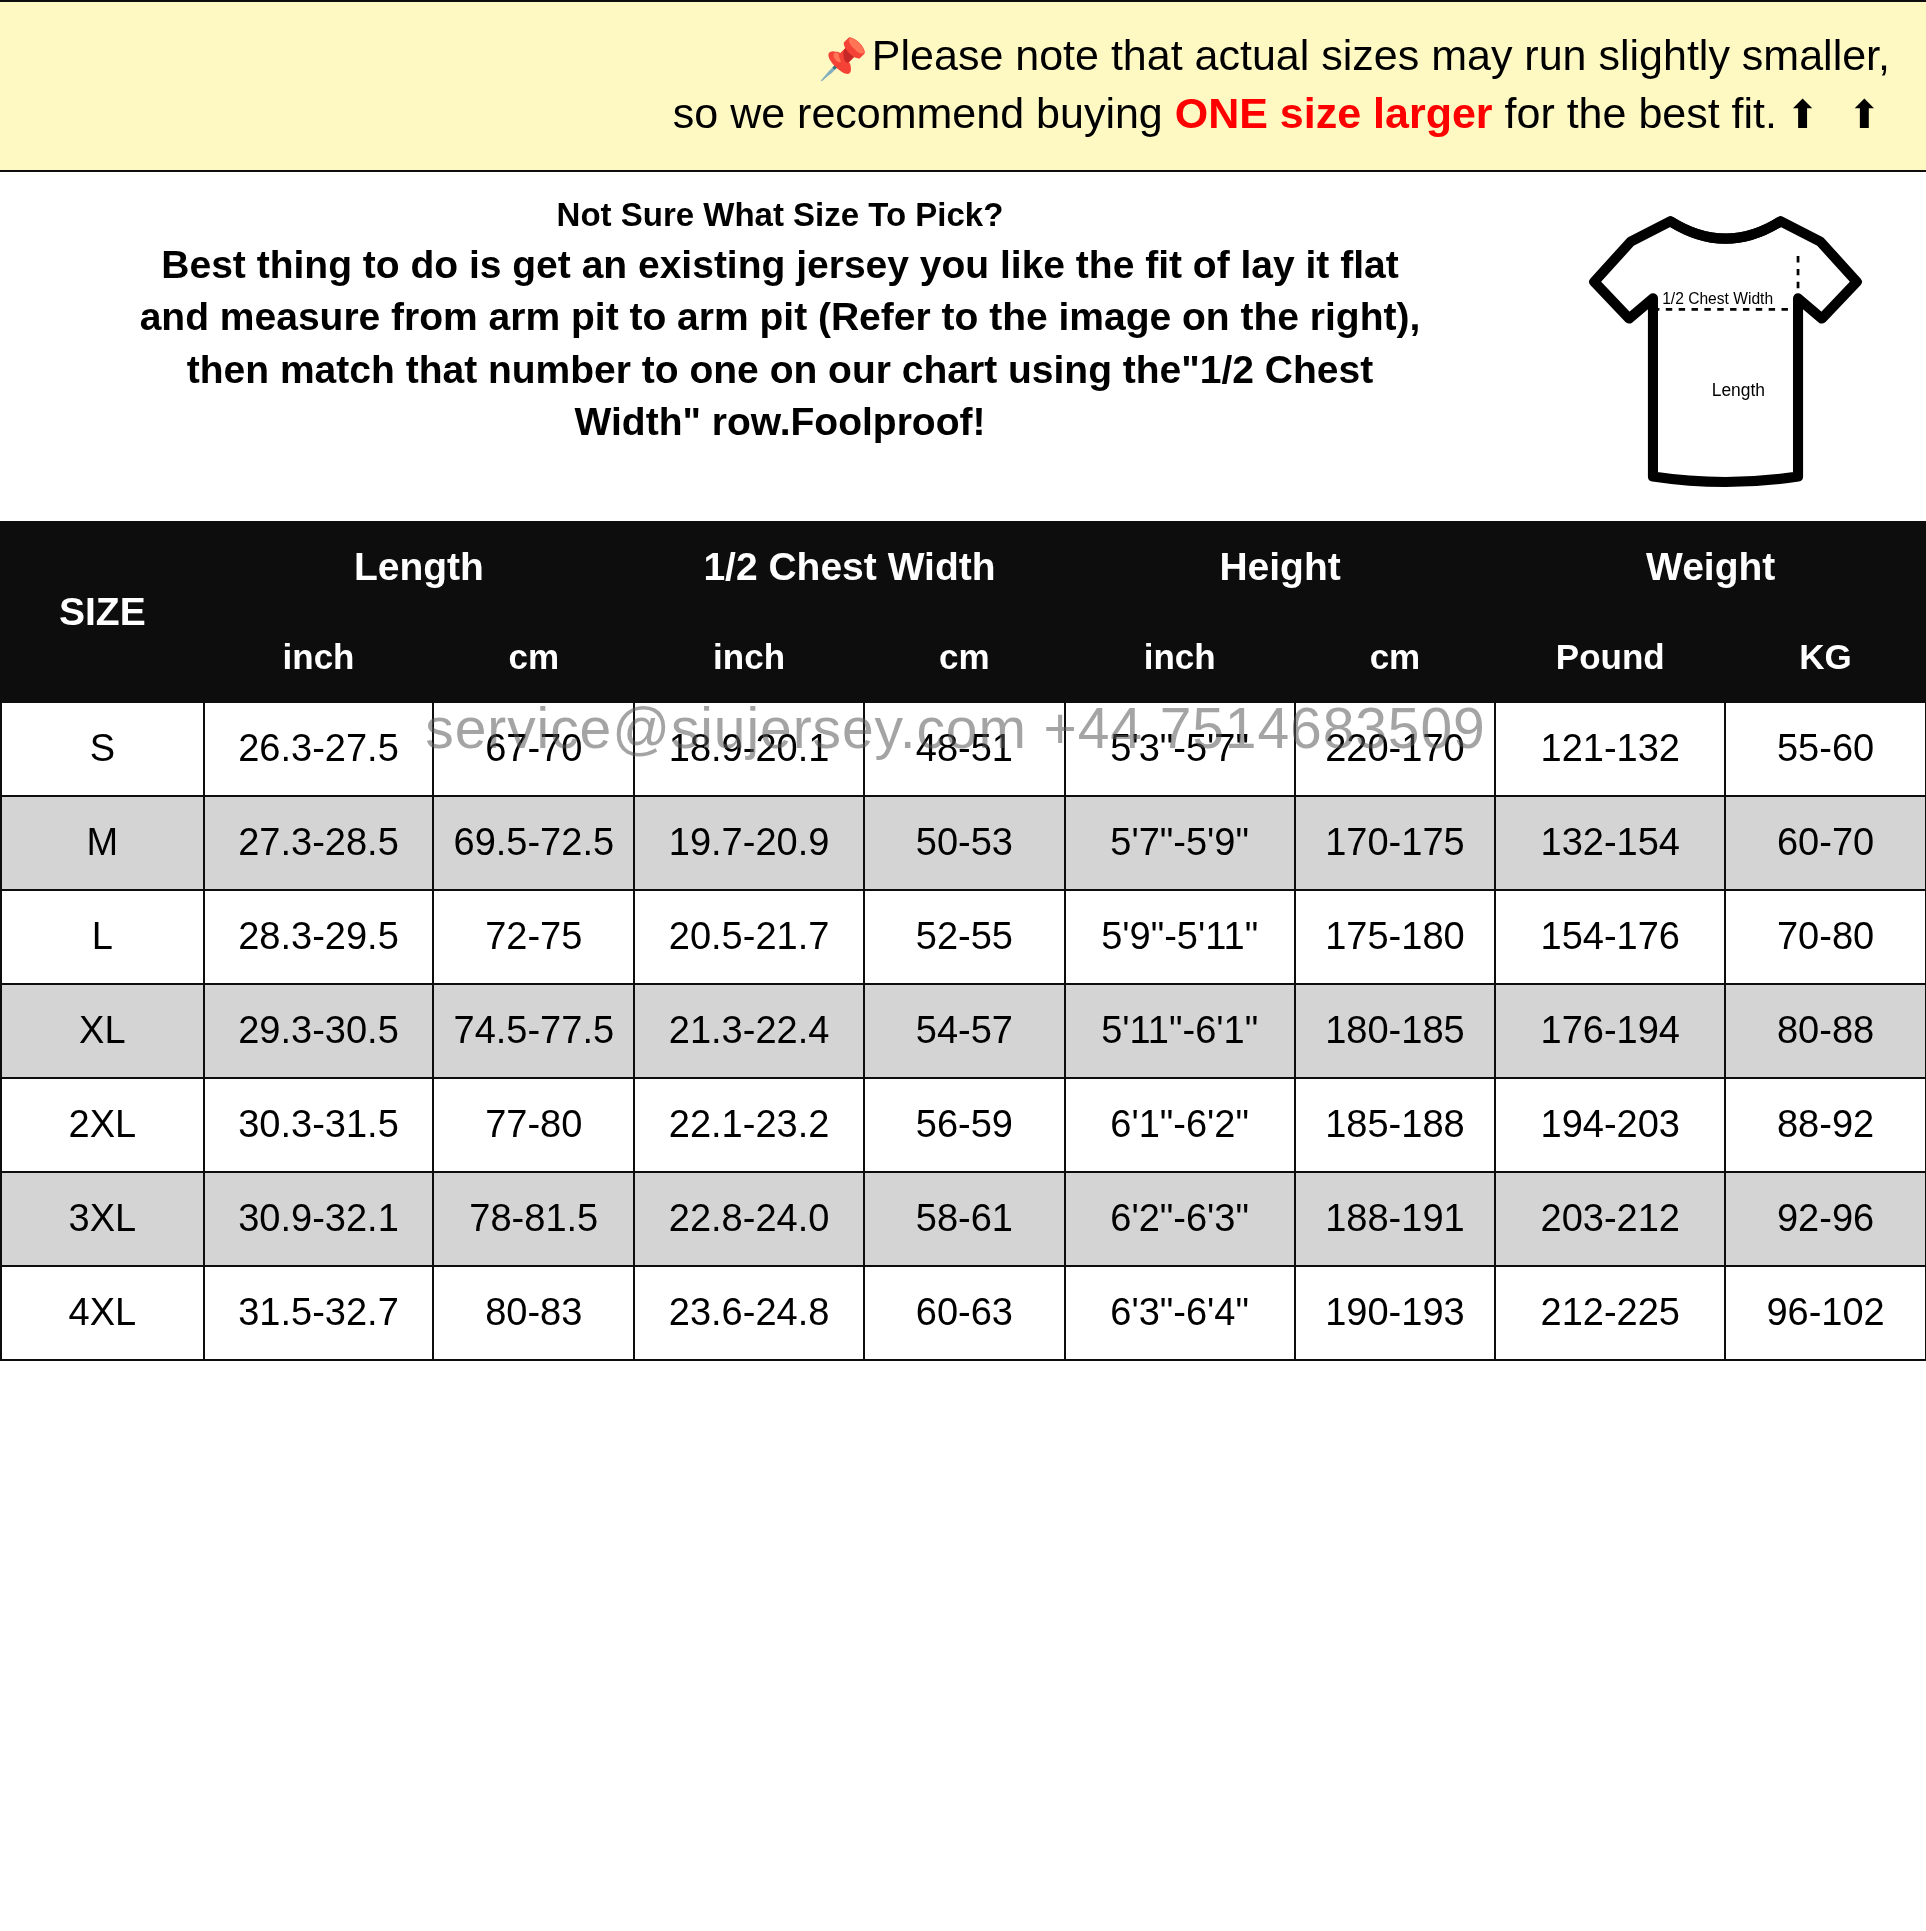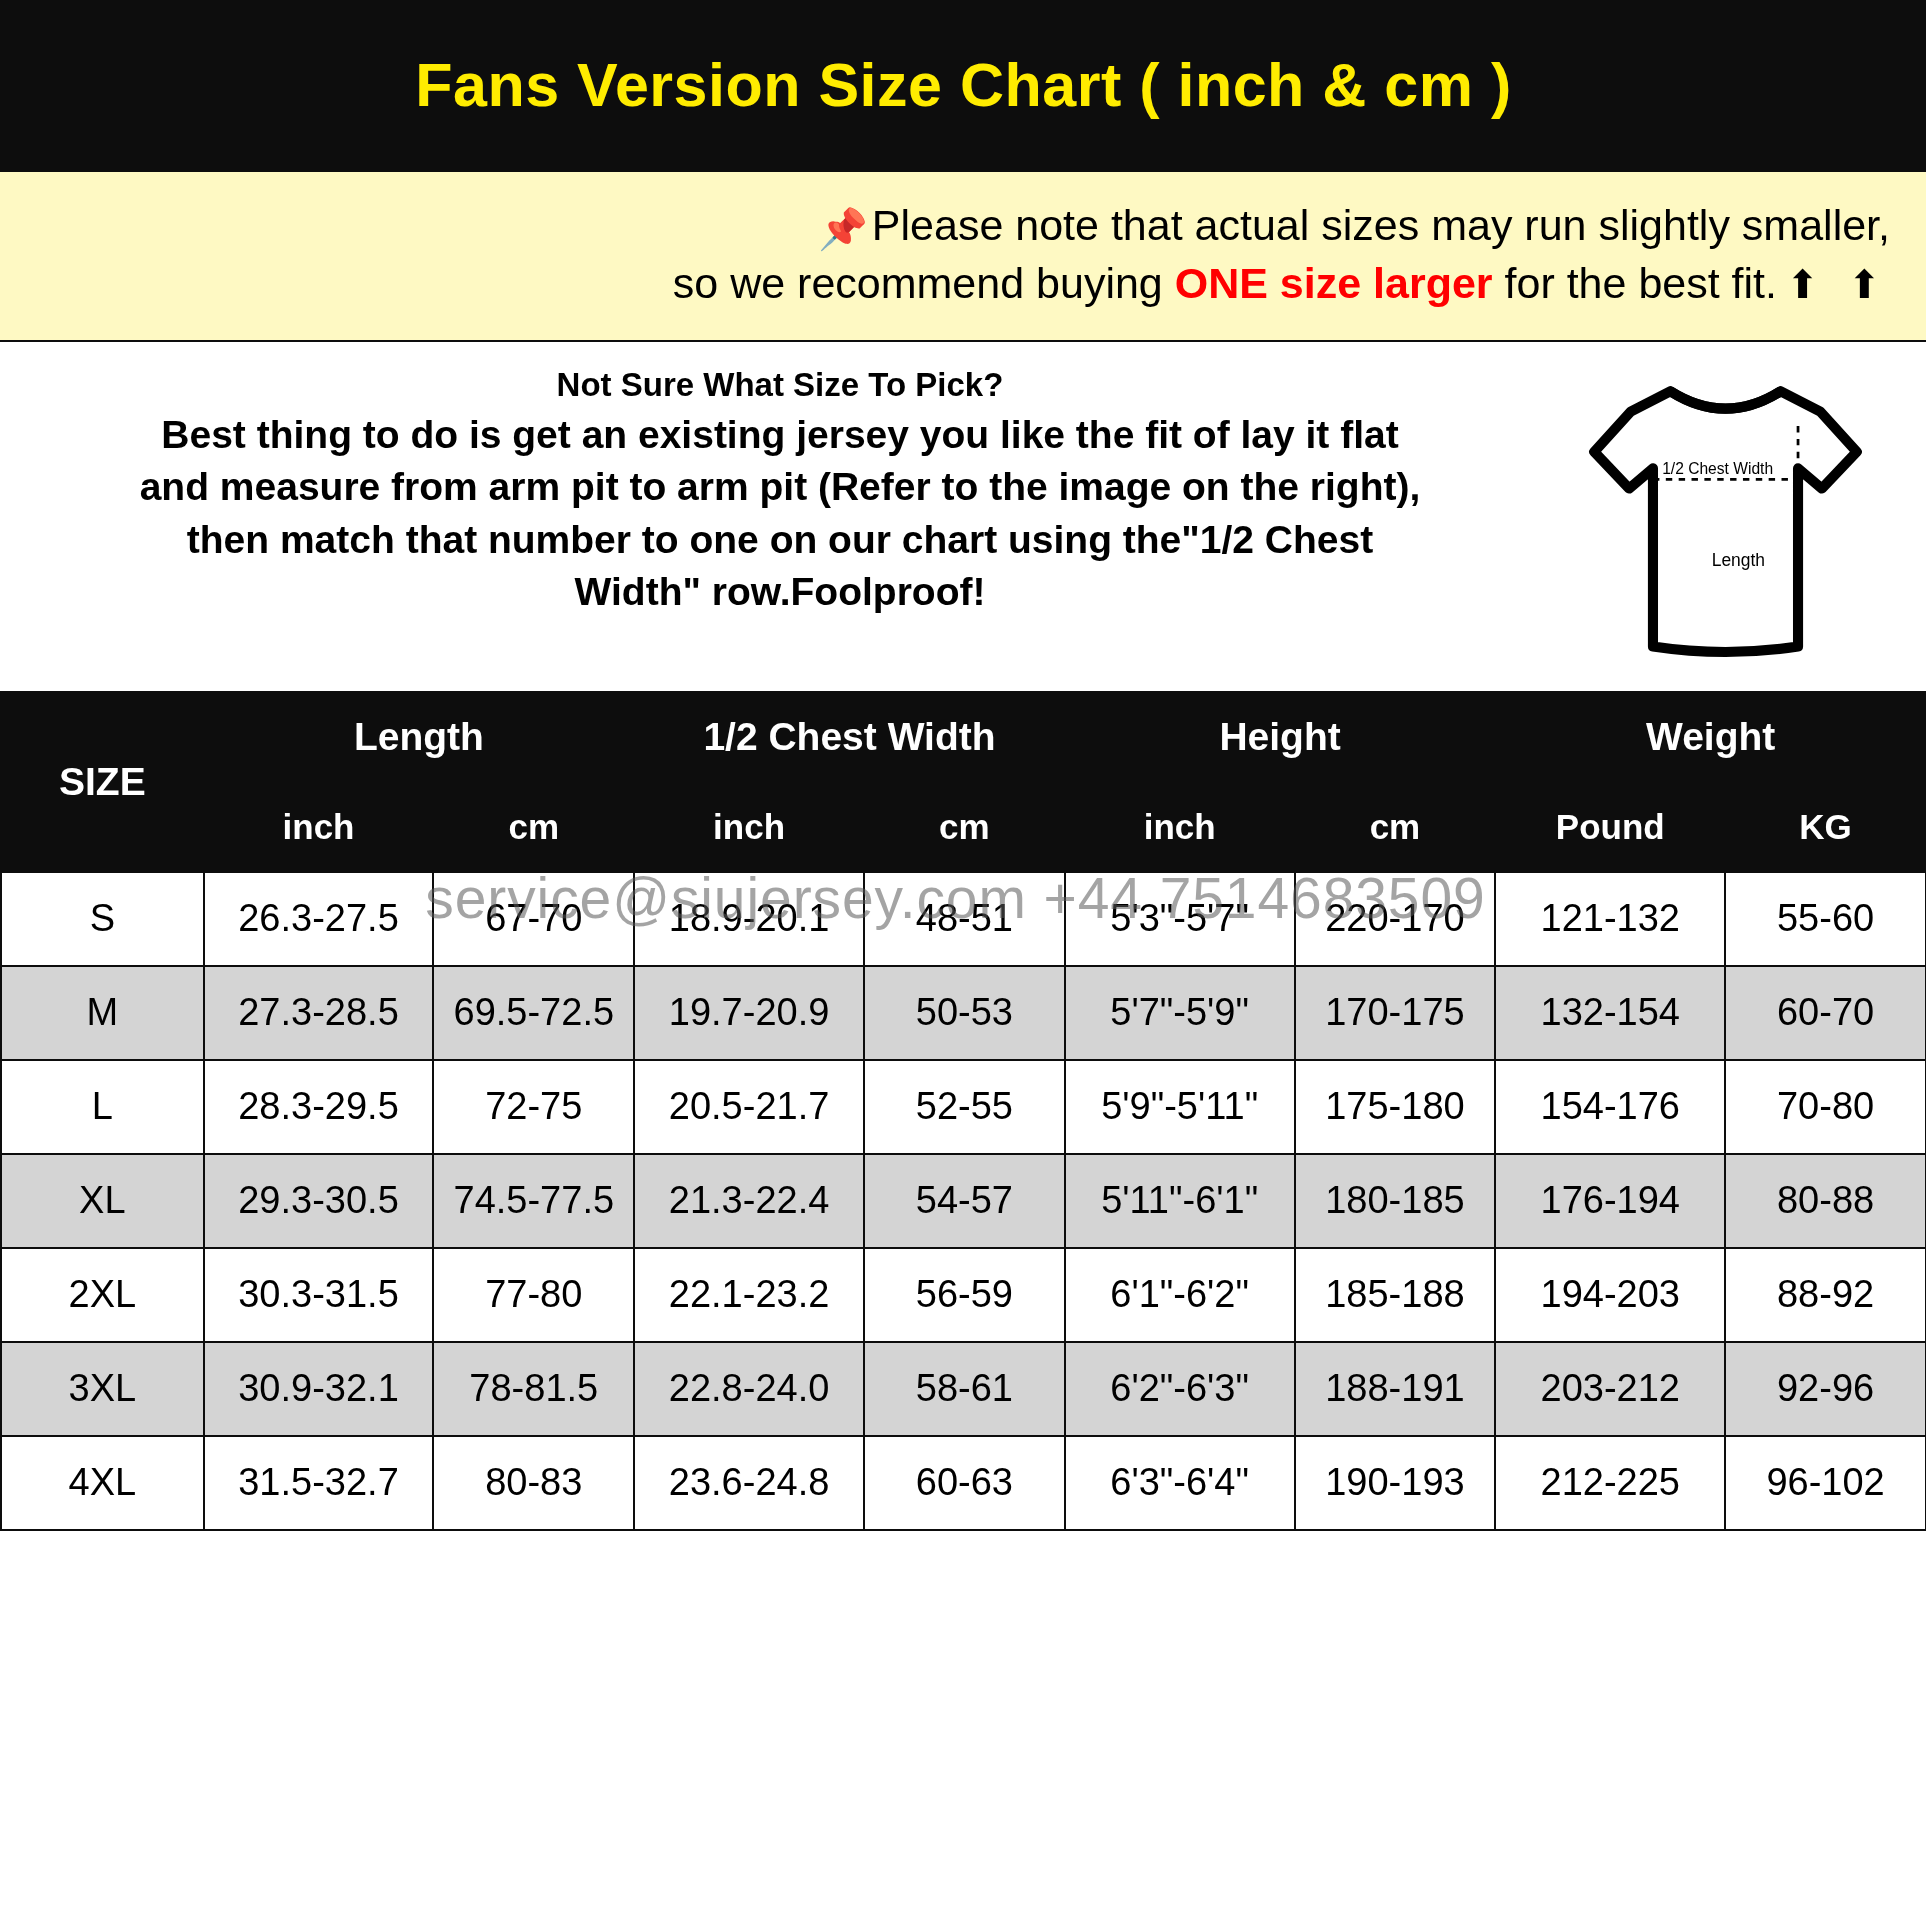--- a/index.html
+++ b/index.html
@@ -166,23 +166,20 @@
     pointer-events: none;
     white-space: nowrap;
     letter-spacing: 0.9px;
   }
 </style>
 </head>
 <body>
 
 <div class="page">
 
-  <div class="header-bar">
-    <div class="header-title">Fans Version Size Chart ( inch &amp; cm )</div>
-  </div>
 
   <div class="notice-band">
     <div class="notice-line">
       <span class="pin-icon">📌</span><span>Please note that actual sizes may run slightly smaller,</span>
     </div>
     <div class="notice-line">
       <span>so we recommend buying </span><span class="red-bold">ONE size larger</span><span> for the best fit.</span><span class="up-arrows">⬆ ⬆</span>
     </div>
   </div>
 

